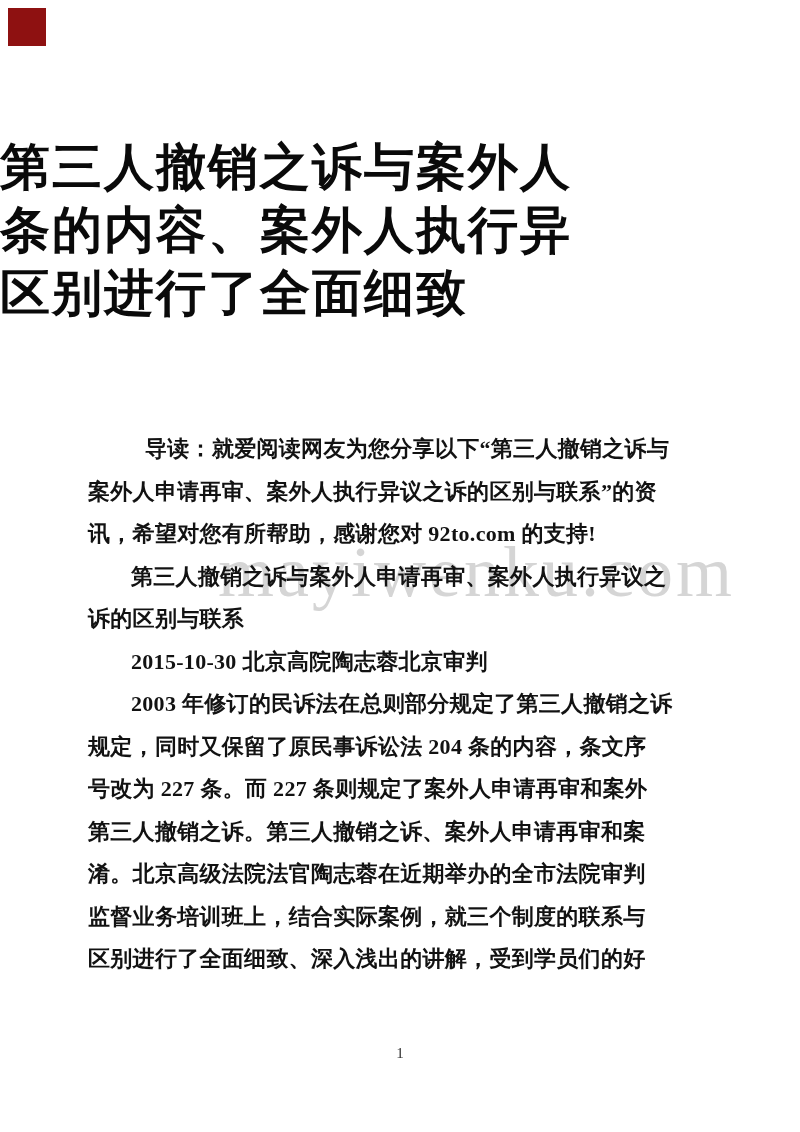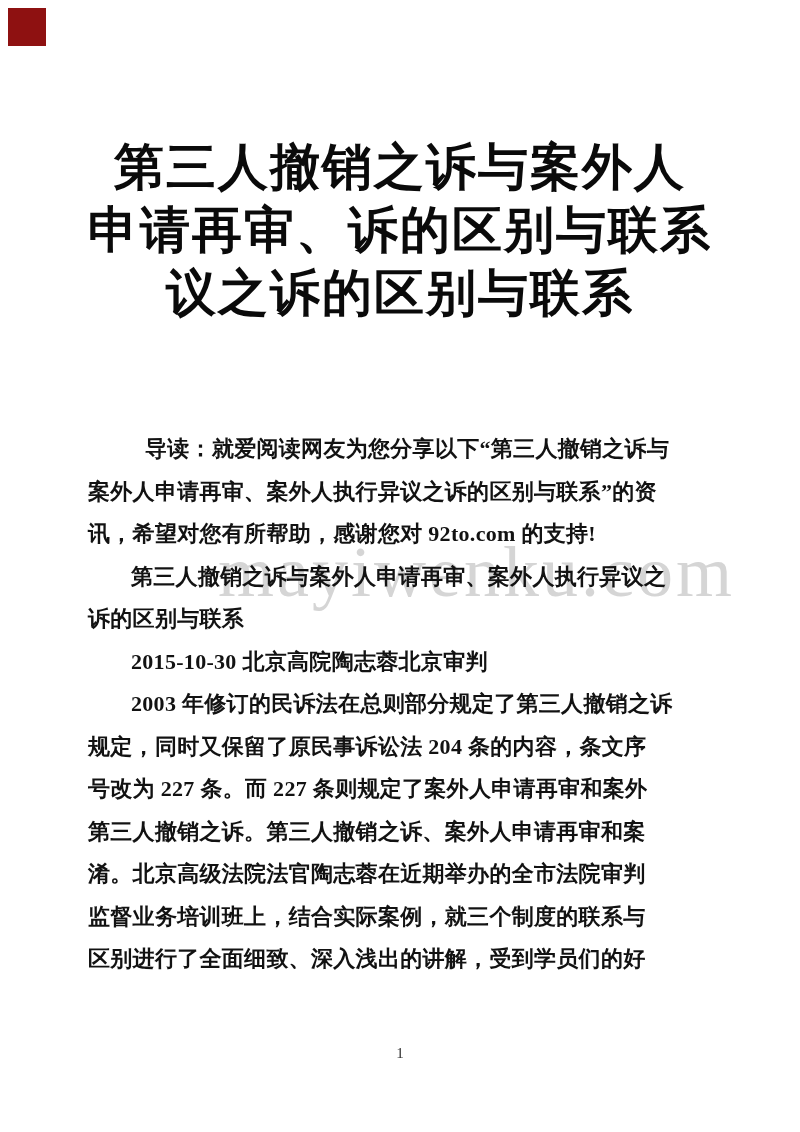--- a/index.html
+++ b/index.html
@@ -38,21 +38,21 @@
     white-space: nowrap;
     user-select: none;
   }
   .title {
     position: absolute;
     left: 0;
     top: 136px;
     width: 800px;
     margin: 0;
     z-index: 1;
-    text-align: center;
+    text-align: left;
     font-weight: 700;
     font-size: 50px;
     line-height: 63px;
     letter-spacing: 2px;
     color: #0a0a0a;
   }
   .body-text {
     position: absolute;
     left: 88px;
     top: 428px;
@@ -87,22 +87,22 @@
 <body>
 
 <div class="page">
 
   <div class="corner-mark"></div>
 
   <div class="watermark">mayiwenku.com</div>
 
   <h1 class="title">
     <div class="title-line">第三人撤销之诉与案外人</div>
-    <div class="title-line">申请再审、诉的区别与联系</div>
-    <div class="title-line">议之诉的区别与联系</div>
+    <div class="title-line">条的内容、案外人执行异</div>
+    <div class="title-line">区别进行了全面细致</div>
   </h1>
 
   <div class="body-text">
 
     <div>
       <div class="line indent-lead">导读：就爱阅读网友为您分享以下“第三人撤销之诉与</div>
       <div class="line">案外人申请再审、案外人执行异议之诉的区别与联系”的资</div>
       <div class="line">讯，希望对您有所帮助，感谢您对 92to.com 的支持!</div>
     </div>
 

